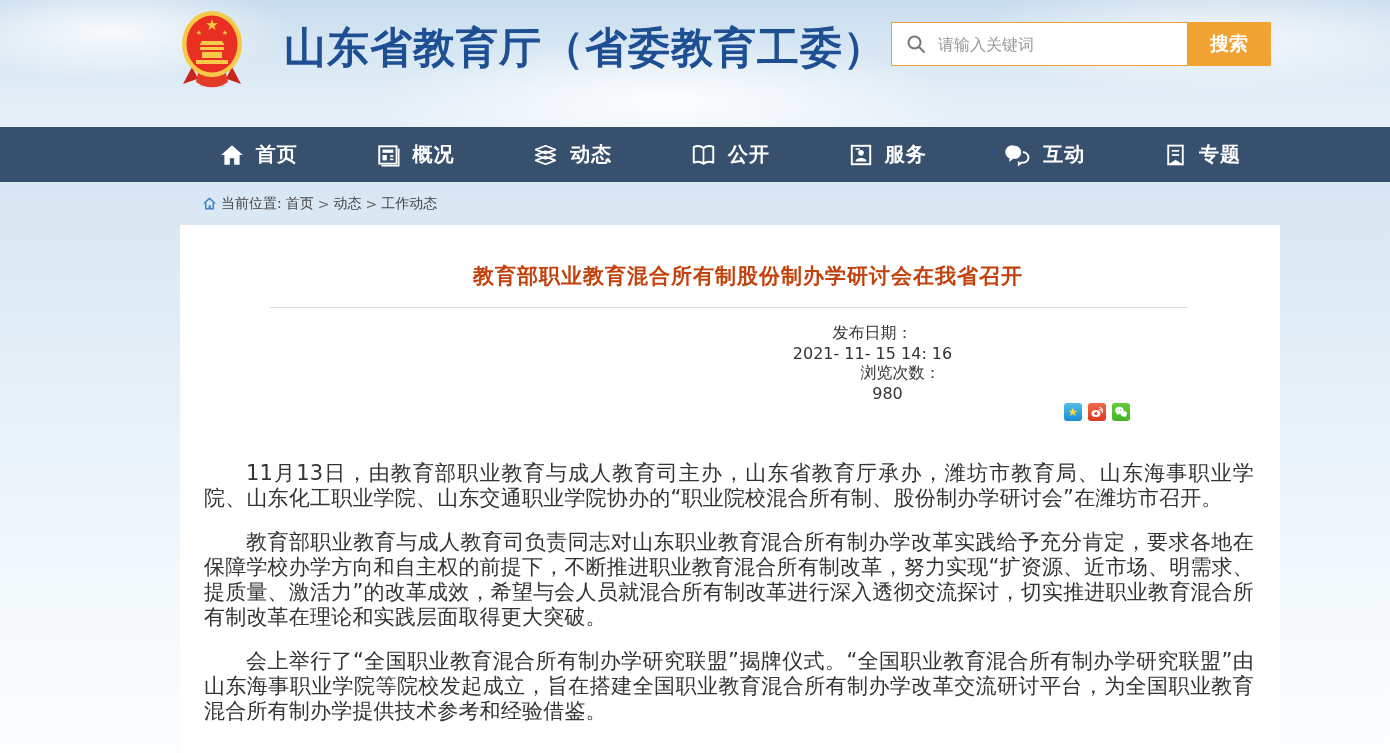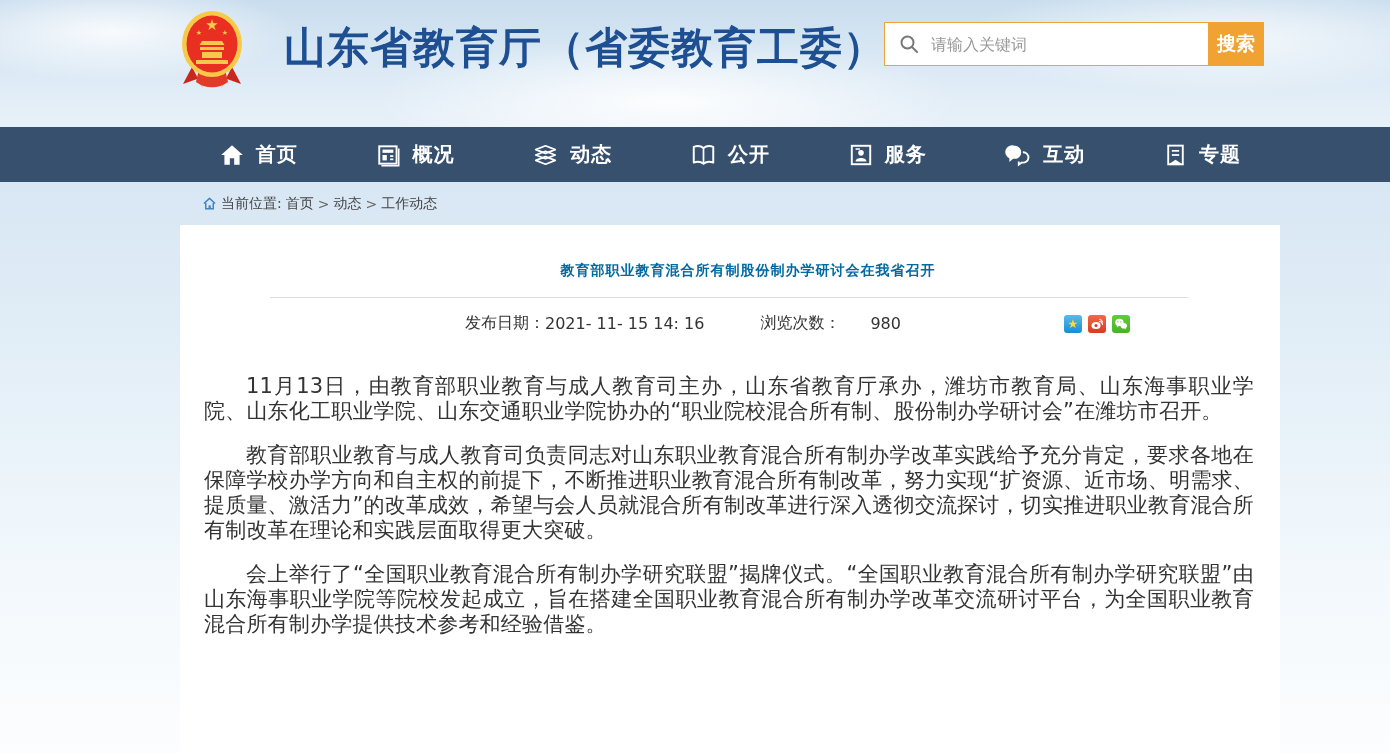--- a/index.html
+++ b/index.html
@@ -18,31 +18,31 @@
       radial-gradient(ellipse 380px 80px at 88% 30%, rgba(255,255,255,.75), rgba(255,255,255,0) 70%),
       linear-gradient(180deg,#c9ddee 0%,#d9e8f4 45%,#e8f1f9 100%);
   }
   .header-inner{ width:1100px; margin-left:180px; height:96px; display:flex; align-items:center; }
   .logo{ width:64px; height:82px; margin-top:4px; flex:0 0 auto; }
   .site-title{
     margin-left:40px; font-size:42px; font-weight:bold; color:#1e4f92;
     letter-spacing:1px; white-space:nowrap;
   }
   .search-box{
-    position:absolute; top:22px; right:126px; width:380px; height:44px;
+    position:absolute; top:22px; right:119px; width:380px; height:44px;
     background:#fff; border:1px solid #f0a232; display:flex; align-items:center;
   }
   .search-icon{ margin:0 10px 0 14px; flex:0 0 auto; }
   .search-input{
     border:none; outline:none; flex:1; height:100%; font-size:16px; color:#333;
     font-family:inherit; background:transparent; min-width:0;
   }
   .search-input::placeholder{ color:#999; }
   .search-btn{
-    width:56px; height:44px; margin:-1px -1px -1px 0; border:none; cursor:pointer;
+    width:84px; height:44px; margin:-1px -1px -1px 0; border:none; cursor:pointer;
     background:#f0a232; color:#fff; font-size:19px; font-weight:bold; font-family:inherit;
   }
   
   .nav{ height:55px; background:#36506e; }
   .nav-inner{
     width:1100px; margin-left:180px; height:100%;
     display:flex; align-items:center; justify-content:space-around;
   }
   .nav-item{
     display:flex; align-items:center; gap:11px; color:#fff; cursor:pointer;
@@ -55,24 +55,24 @@
     display:flex; align-items:center; gap:4px; font-size:14px; color:#444;
   }
   .crumb{ color:#444; text-decoration:none; cursor:pointer; }
   .crumb-sep{ color:#666; }
   
   .panel{
     width:1100px; margin-left:180px; background:#fff;
     height:528px; padding-top:37px; overflow:hidden;
   }
   .article-title{
-    text-align:center; font-size:14px; font-weight:bold; color:#0369a1; letter-spacing:1px;padding-left:36px;
+    text-align:center; font-size:21px; font-weight:bold; color:#c2410c; letter-spacing:1px;padding-left:36px;
   }
   .divider{ border-bottom:1px solid #dcdcdc; margin:17px 92px 0 90px; }
-  .meta{ display:flex; align-items:center; margin-top:15px; font-size:16px; color:#333; padding-left:285px; }
+  .meta{ display:flex; align-items:center; margin-top:15px; font-size:16px; color:#333; padding-left:285px;flex-direction:column; }
   .meta-label{ }
   .meta-date{ margin-left:0;text-align:right; }
   .views-label{ margin-left:56px; }
   .views-value{ margin-left:30px; }
   .share{ margin-left:auto; margin-right:150px; display:flex; gap:6px; align-items:center; }
   .share-icon{ width:18px; height:18px; border-radius:3px; cursor:pointer; position:relative; display:flex; align-items:center; justify-content:center; }
   .share-qzone{ background:linear-gradient(180deg,#55bdea,#1a8cd6); color:#ffd93b; font-size:12px; line-height:1; }
   .share-weibo{ background:linear-gradient(180deg,#f3694a,#d93a21); }
   .share-wechat{ background:linear-gradient(180deg,#63cb3c,#46b426); }
   .article-body{

